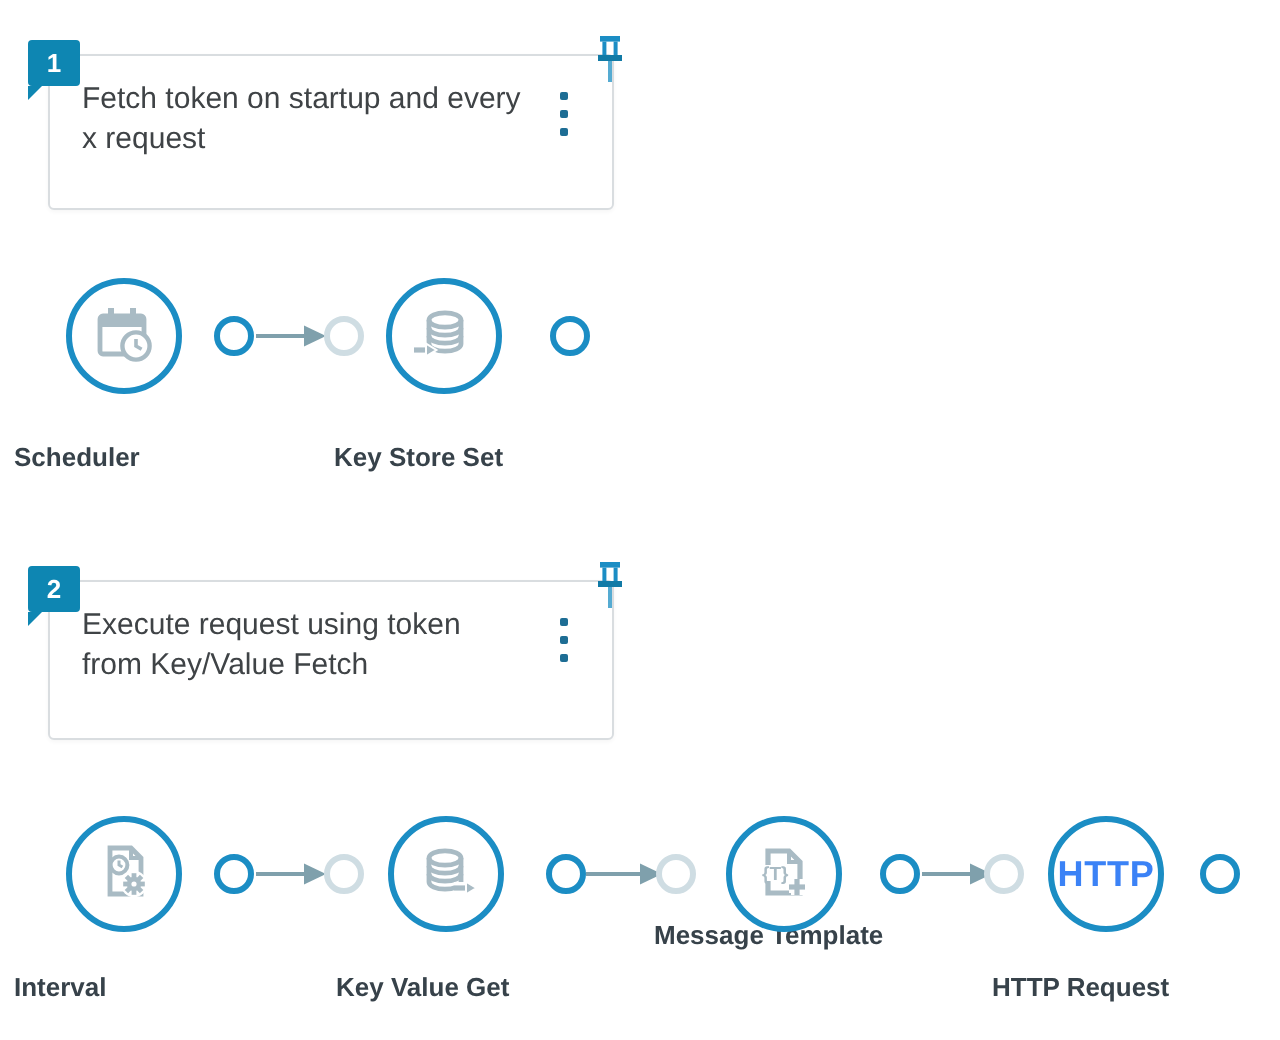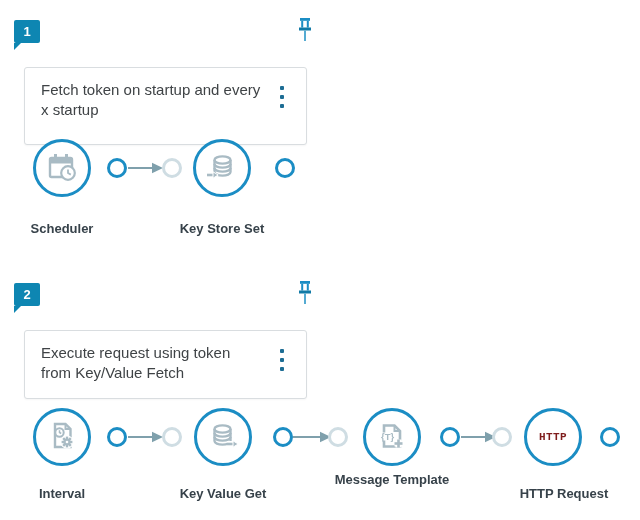--- a/index.html
+++ b/index.html
@@ -3,21 +3,21 @@
 <meta charset="utf-8">
 <style>
   html,body{margin:0;padding:0;background:#fff;}
   #canvas{
     position:relative;width:640px;height:520px;background:#ffffff;overflow:hidden;
     font-family:"Liberation Sans",sans-serif;
   }
   
   .note-box{
     position:absolute;background:#fff;border:1px solid #d9dde0;border-radius:3px;
-    box-shadow:0 1px 2px rgba(0,0,0,.04);box-sizing:border-box;margin-top:40px;
+    box-shadow:0 1px 2px rgba(0,0,0,.04);box-sizing:border-box;
   }
   .note-text{
     padding:12px 42px 0 16px;font-size:15px;line-height:20px;color:#3f4346;
   }
   .badge{
     position:absolute;width:26px;height:23px;background:#0e86b2;border-radius:2px;
     color:#fff;font-size:13px;font-weight:bold;display:flex;align-items:center;justify-content:center;
     z-index:3;
   }
   .badge-tail{
@@ -29,38 +29,38 @@
     display:flex;flex-direction:column;align-items:center;justify-content:space-between;padding:1px 0;
   }
   .menu-dots .dot{width:4px;height:4px;border-radius:1px;background:#1d6d94;}
   .pin{position:absolute;z-index:4;}
   
   .node{
     position:absolute;width:52px;height:52px;border:3px solid #1b8dc4;border-radius:50%;
     background:#fff;display:flex;align-items:center;justify-content:center;cursor:pointer;z-index:2;
   }
   .node-label{
-    position:absolute;font-size:13px;font-weight:bold;color:#37424a;text-align:center;
-  }
-  .http-text{font-size:11px;font-weight:bold;color:#7f1d1d;letter-spacing:.4px;font-family:Liberation Mono, monospace;}
+    position:absolute;font-size:13px;font-weight:bold;color:#37424a;text-align:left;
+  }
+  .http-text{font-size:18px;font-weight:bold;color:#3b82f6;letter-spacing:.4px;}
   
   .port{position:absolute;width:14px;height:14px;border-radius:50%;background:#fff;box-sizing:content-box;z-index:1;}
   .port-out{border:3px solid #1b8dc4;cursor:pointer;}
   .port-in{border:3px solid #cfdde3;cursor:pointer;}
   .wire{position:absolute;}
 </style>
 </head>
 <body>
 
 <div id="canvas">
 
   <div class="note-box" style="left:24px;top:27px;width:283px;height:78px">
     <div class="note-text">
       <div>Fetch token on startup and every</div>
-      <div>x startup</div>
+      <div>x request</div>
     </div>
     <div class="menu-dots">
       <span class="dot"></span>
       <span class="dot"></span>
       <span class="dot"></span>
     </div>
   </div>
   <div class="badge" style="left:14px;top:20px">
     <span>1</span>
     <div class="badge-tail"></div>
@@ -101,21 +101,21 @@
       <line x1="4" y1="26" x2="10" y2="26" stroke="#ffffff" stroke-width="6"></line>
       <line x1="4" y1="26" x2="10" y2="26" stroke="#a9bbc4" stroke-width="2.6"></line>
       <polygon points="10,22.8 15.2,26 10,29.2" fill="#a9bbc4" stroke="#ffffff" stroke-width="1"></polygon>
     </svg>
   </div>
   <div class="port port-out" style="left:275px;top:158px"></div>
 
   <div class="node-label" style="left:7px;top:221px;width:110px">Scheduler</div>
   <div class="node-label" style="left:167px;top:221px;width:110px">Key Store Set</div>
 
-  <div class="note-box" style="left:24px;top:290px;width:283px;height:69px">
+  <div class="note-box" style="left:24px;top:290px;width:283px;height:80px">
     <div class="note-text">
       <div>Execute request using token</div>
       <div>from Key/Value Fetch</div>
     </div>
     <div class="menu-dots">
       <span class="dot"></span>
       <span class="dot"></span>
       <span class="dot"></span>
     </div>
   </div>
@@ -198,16 +198,16 @@
   </svg>
   <div class="port port-in" style="left:492px;top:427px"></div>
 
   <div class="node" style="left:524px;top:408px">
     <span class="http-text">HTTP</span>
   </div>
   <div class="port port-out" style="left:600px;top:427px"></div>
 
   <div class="node-label" style="left:168px;top:486px;width:110px">Key Value Get</div>
   <div class="node-label" style="left:7px;top:486px;width:110px">Interval</div>
-  <div class="node-label" style="left:327px;top:472px;width:130px">Message Template</div>
-  <div class="node-label" style="left:509px;top:486px;width:110px">HTTP Request</div>
+  <div class="node-label" style="left:327px;top:460px;width:130px">Message Template</div>
+  <div class="node-label" style="left:496px;top:486px;width:110px">HTTP Request</div>
 
 </div>
 
 </body></html>

